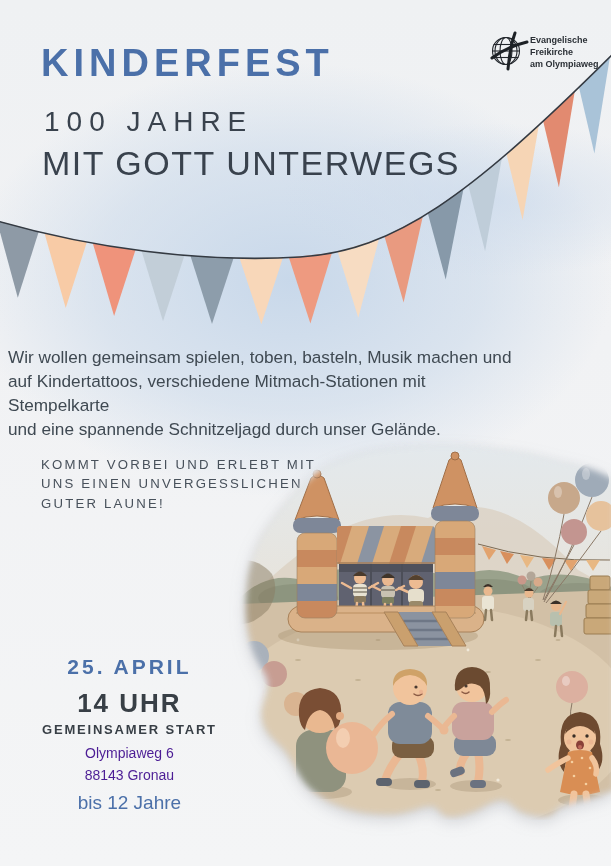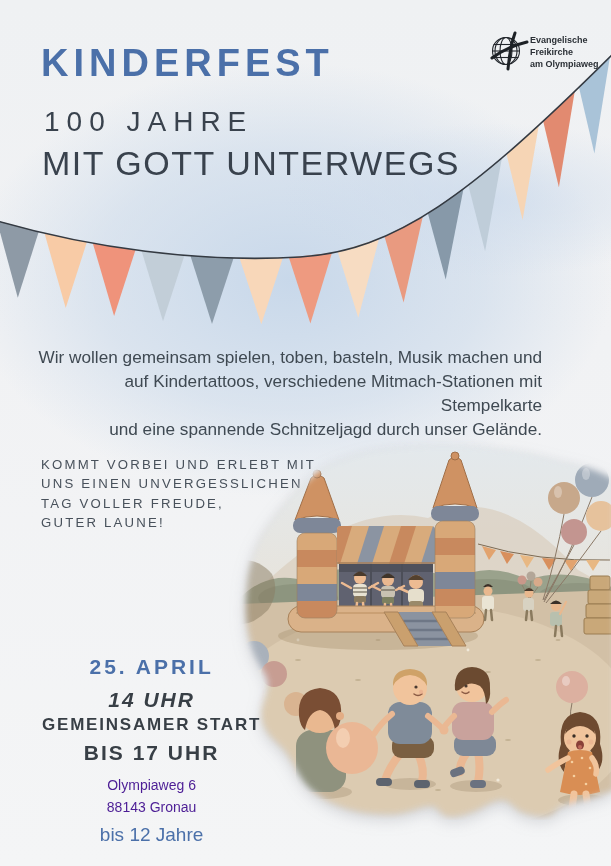--- a/index.html
+++ b/index.html
@@ -29,33 +29,33 @@
     position:absolute;left:42px;top:144px;
     font-size:34px;letter-spacing:1.5px;color:var(--text-dark,#39424d);
   }
   .logo{position:absolute;left:486px;top:29px;display:flex;align-items:center;gap:0;}
   .logo svg{display:block;}
   .logo-text{font-size:9px;font-weight:bold;line-height:12px;color:#2b3036;}
   
   .bunting{position:absolute;left:0;top:0;pointer-events:none;}
   
   .intro{
-    position:absolute;left:20px;top:345px;width:522px;
-    text-align:right;font-size:17.2px;line-height:24px;color:#3f4952;
+    position:absolute;left:8px;top:345px;width:522px;
+    text-align:left;font-size:17.2px;line-height:24px;color:#3f4952;
   }
   
   .invite{
     position:absolute;left:41px;top:455px;
     font-size:13.2px;letter-spacing:2.2px;line-height:19.4px;color:#48515b;
   }
   
   .details{position:absolute;left:42px;top:655px;text-align:center;}
   .d-date{font-size:21px;font-weight:bold;letter-spacing:3px;color:var(--accent-blue,#4b70a9);margin-bottom:9px;}
-  .d-start{font-size:21px;font-weight:bold;letter-spacing:2px;color:#383f46;margin-bottom:3px;font-style:italic;}
-  .d-note{font-size:17px;font-weight:bold;letter-spacing:1.8px;color:#383f46;margin-bottom:6px;}
+  .d-start{font-size:26px;font-weight:bold;letter-spacing:2px;color:#383f46;margin-bottom:3px;}
+  .d-note{font-size:13px;font-weight:bold;letter-spacing:1.8px;color:#383f46;margin-bottom:6px;}
   .d-end{font-size:21px;font-weight:bold;letter-spacing:2px;color:#383f46;margin-bottom:10px;}
   .d-addr{font-size:14px;color:#4c1d95;line-height:21.5px;}
   .d-age{font-size:19px;color:var(--accent-blue,#4b70a9);margin-top:6px;}
   
   .illus{
     position:absolute;left:238px;top:440px;width:376px;height:380px;
     filter:drop-shadow(0 5px 7px rgba(100,105,115,.25));
   }
 </style>
 </head>
@@ -110,21 +110,20 @@
 
   <div class="intro">
     <div>Wir wollen gemeinsam spielen, toben, basteln, Musik machen und</div>
     <div>auf Kindertattoos, verschiedene Mitmach-Stationen mit Stempelkarte</div>
     <div>und eine spannende Schnitzeljagd durch unser Gelände.</div>
   </div>
 
   <div class="invite">
     <div>KOMMT VORBEI UND ERLEBT MIT</div>
     <div>UNS EINEN UNVERGESSLICHEN</div>
-    <div>TAG VOLLER FREUDE,</div>
     <div>GUTER LAUNE!</div>
   </div>
 
   <svg class="illus" viewBox="0 0 376 380">
     <defs>
       <linearGradient id="sky" x1="0" y1="0" x2="0" y2="1">
         <stop offset="0" stop-color="#e3e9ed"></stop>
         <stop offset="0.55" stop-color="#e9e2d6"></stop>
         <stop offset="1" stop-color="#eadfce"></stop>
       </linearGradient>
@@ -413,18 +412,17 @@
           <line x1="348" y1="354" x2="350" y2="368" stroke="#f1c49c" stroke-width="7" stroke-linecap="round"></line>
         </g>
       </g>
     </g>
   </svg>
 
   <div class="details">
     <div class="d-date">25. APRIL</div>
     <div class="d-start">14 UHR</div>
     <div class="d-note">GEMEINSAMER START</div>
-    <div class="d-end">BIS 17 UHR</div>
     <div class="d-addr">Olympiaweg 6</div>
     <div class="d-addr">88143 Gronau</div>
     <div class="d-age">bis 12 Jahre</div>
   </div>
 </div>
 
 </body></html>

